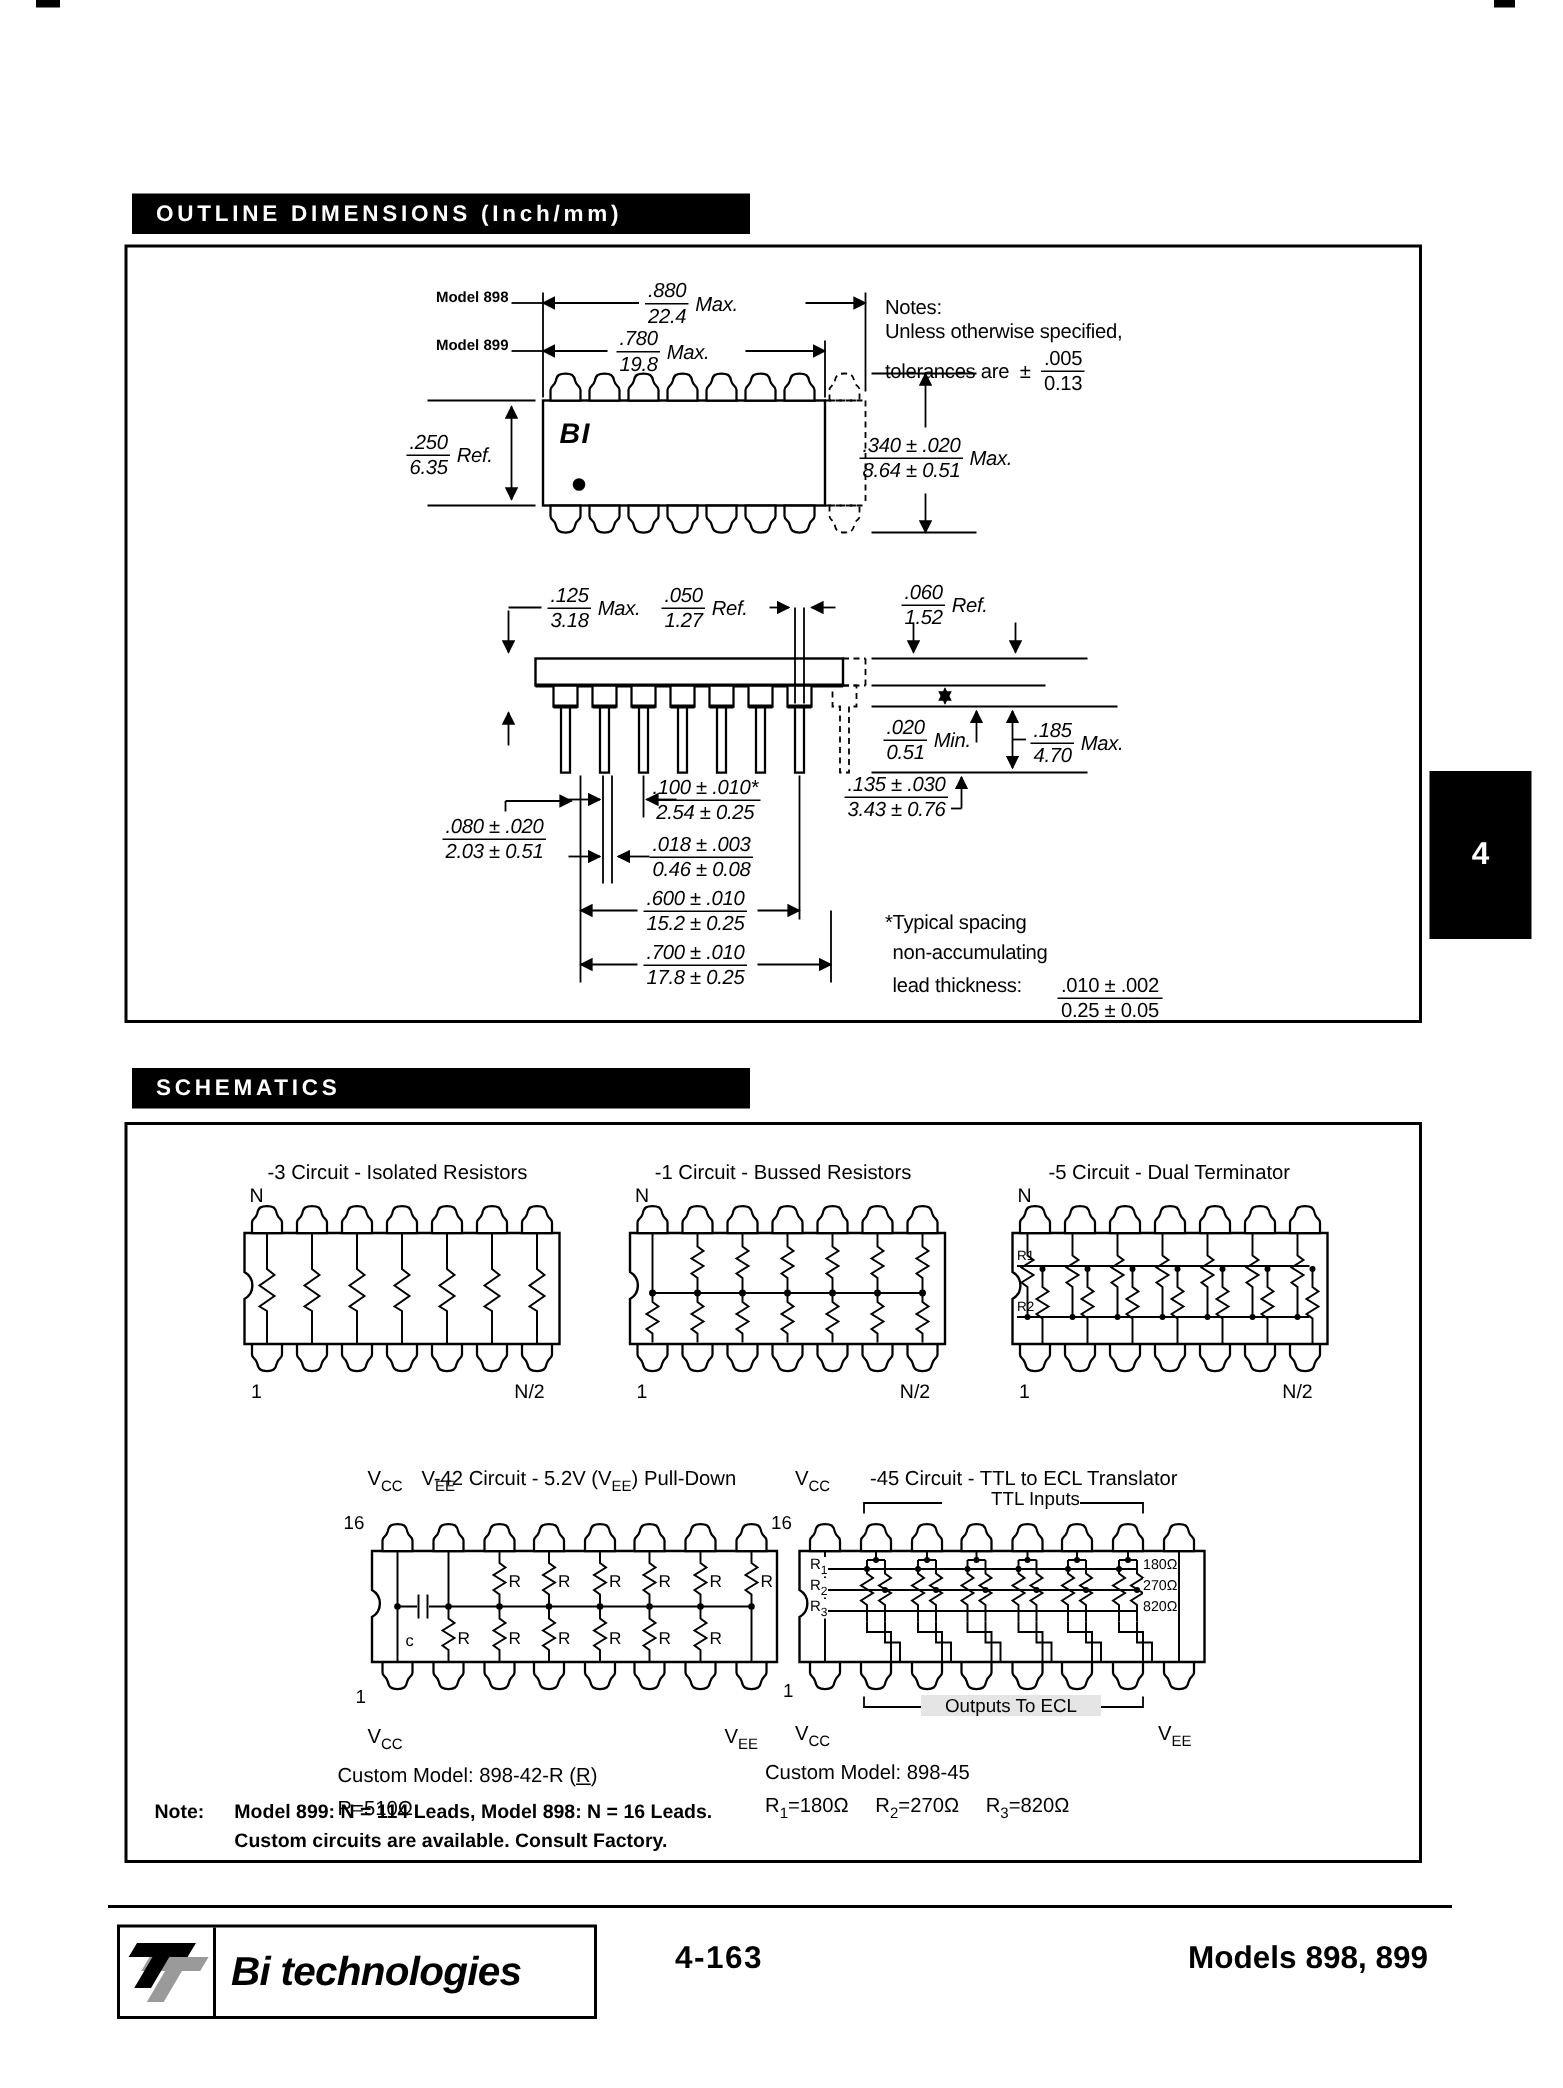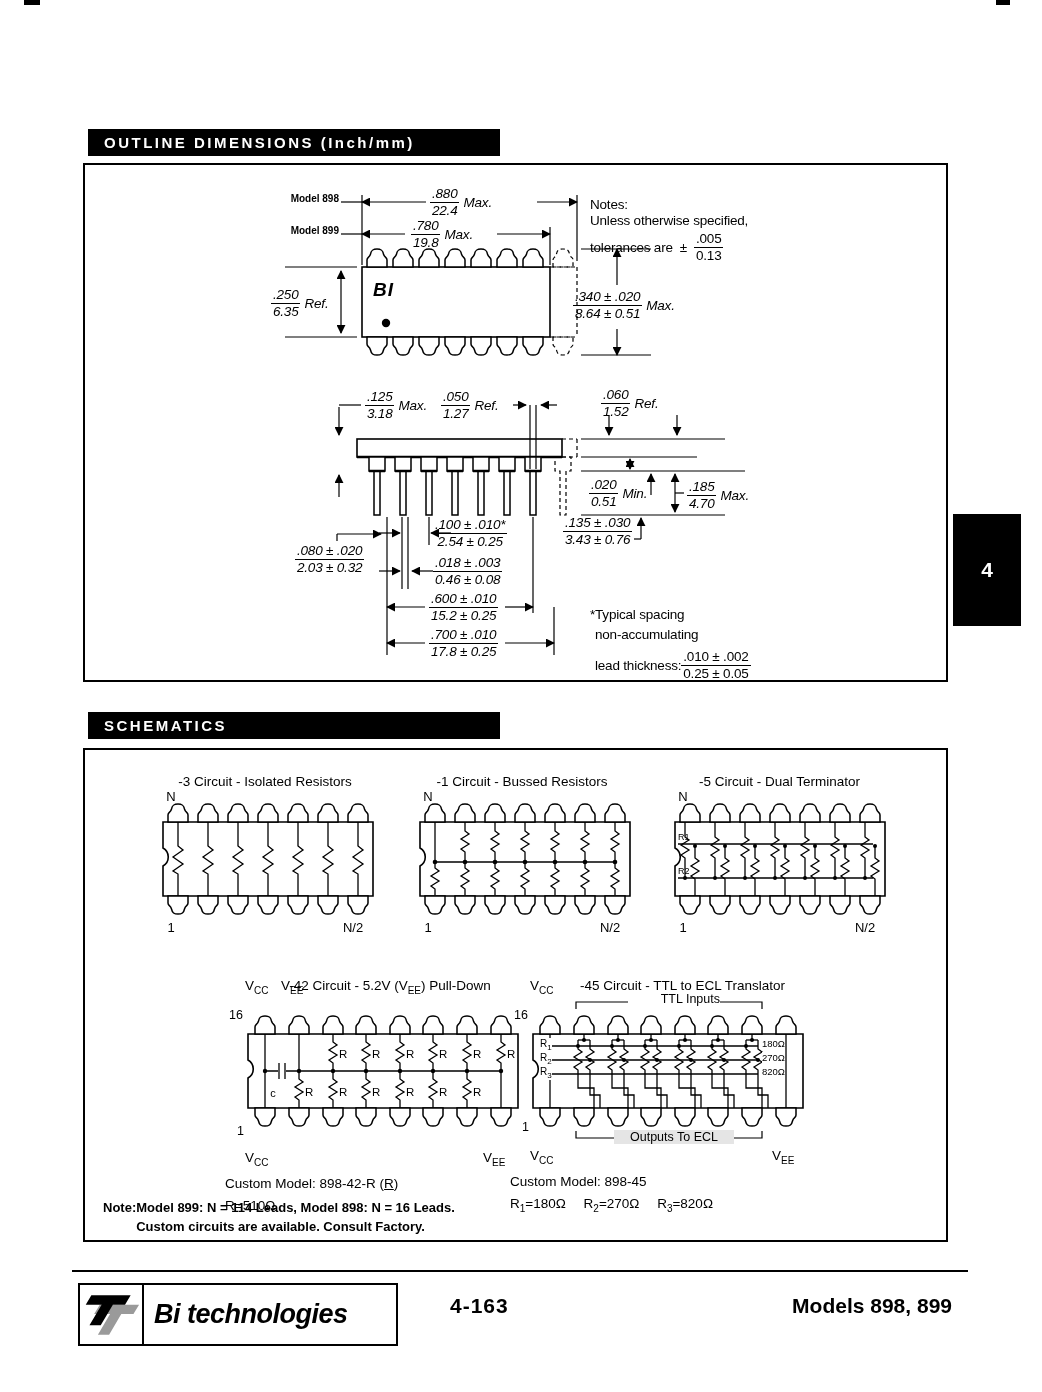--- a/index.html
+++ b/index.html
@@ -267,21 +267,21 @@
     <span class="frac">
         <span class="num">.185</span>
         <span class="den">4.70</span>
       </span>
     <span>Max.</span>
   </div>
 
   <div class="fwrap" style="left:210px;top:378px">
     <span class="frac">
         <span class="num">.080 ± .020</span>
-        <span class="den">2.03 ± 0.32</span>
+        <span class="den">2.03 ± 0.51</span>
       </span>
   </div>
   <div class="fwrap" style="left:348px;top:352px">
     <span class="frac">
         <span class="num">.100 ± .010*</span>
         <span class="den">2.54 ± 0.25</span>
       </span>
   </div>
   <div class="fwrap" style="left:348px;top:390px">
     <span class="frac">
@@ -304,21 +304,21 @@
   <div class="fwrap" style="left:478px;top:350px">
     <span class="frac">
         <span class="num">.135 ± .030</span>
         <span class="den">3.43 ± 0.76</span>
       </span>
   </div>
 
   <div class="abs dimtxt" style="left:505px;top:440px">
     <div style="line-height:20px">*Typical spacing</div>
     <div style="line-height:20px;padding-left:5px">non-accumulating</div>
-    <div style="display:flex;align-items:center;gap:0;margin-top:4px;padding-left:5px">
+    <div style="display:flex;align-items:flex-start;gap:24px;margin-top:4px;padding-left:5px">
       <span>lead thickness:</span>
       <span class="frac">
           <span class="num">.010 ± .002</span>
           <span class="den">0.25 ± 0.05</span>
         </span>
     </div>
   </div>
 </div>
 
 <div class="tab4">
@@ -643,21 +643,21 @@
     <div class="ovl" style="left:20px;top:170px"><span>V</span><sub>CC</sub></div>
     <div class="ovl" style="left:262px;top:170px"><span>V</span><sub>EE</sub></div>
     <div class="cap" style="top:196px">Custom Model: 898-45</div>
     <div class="cap" style="top:218px">
       <span>R</span><sub>1</sub><span>=180Ω</span><span style="display:inline-block;width:14px"></span>
       <span>R</span><sub>2</sub><span>=270Ω</span><span style="display:inline-block;width:14px"></span>
       <span>R</span><sub>3</sub><span>=820Ω</span>
     </div>
   </div>
 
-  <div class="abs" style="left:18px;top:448px;display:flex;gap:0">
+  <div class="abs" style="left:18px;top:448px;display:flex;gap:20px">
     <div class="notebold">Note:</div>
     <div class="notebold">
       <div>Model 899: N = 114 Leads, Model 898: N = 16 Leads.</div>
       <div>Custom circuits are available.  Consult Factory.</div>
     </div>
   </div>
 </div>
 
 <div class="footer-rule"></div>
 

